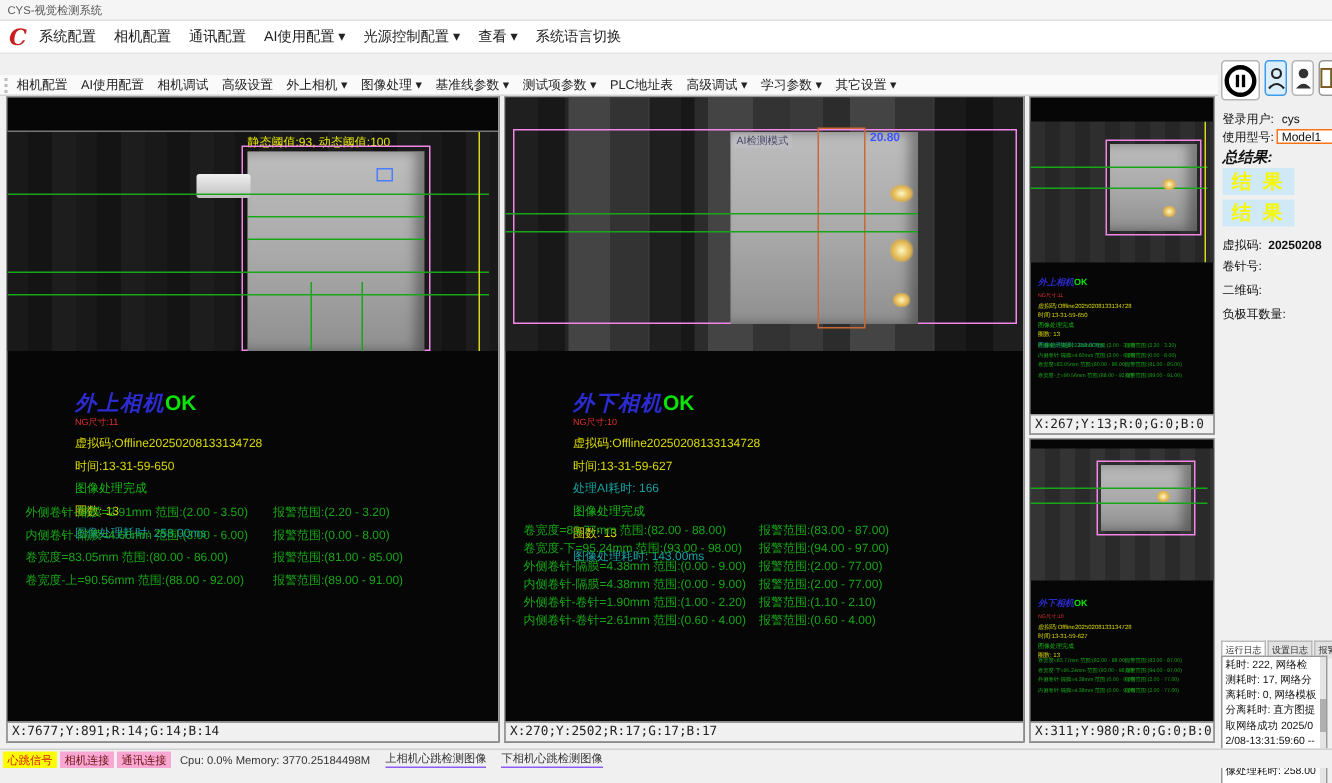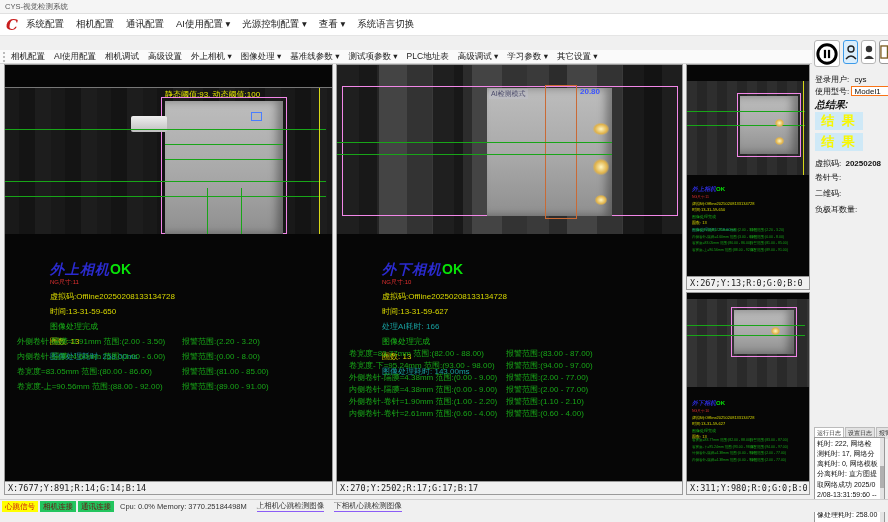--- a/index.html
+++ b/index.html
@@ -96,21 +96,21 @@
   .log-content { position:absolute; left:2px; top:401px; width:71px; height:88px; background:#fff; border:1px solid #999;
                  font-size:7px; line-height:1.45; color:#111; padding:1px 6px 1px 2px; overflow:hidden; word-break:break-all;}
   .log-scroll { position:absolute; right:0; top:0; bottom:0; width:4px; background:#e4e4e4;}
   .log-thumb { position:absolute; right:0; top:28px; width:4px; height:22px; background:#b0b0b0;}
 
   
   .statusbar { position:absolute; left:0; top:499px; width:888px; height:13px; background:#f0f0f0;
                border-top:1px solid #d0d0d0; display:flex; align-items:center; }
   .badge { font-size:7.5px; height:11px; line-height:11px; padding:0 3px; margin-left:2px; white-space:nowrap;}
   .badge.hb { background:#ffff00; color:#cc1111;}
-  .badge.cam, .badge.comm { background:#22c55e; color:#6d0f0f;}
+  .badge.cam, .badge.comm { background:#f9a8d4; color:#6d0f0f;}
   .sb-text { font-size:7.5px; color:#333; margin-left:6px; white-space:nowrap;}
   .sb-link { font-size:7.5px; color:#333; margin-left:10px; white-space:nowrap; border-bottom:1px solid #8b5cf6;}
 </style>
 </head>
 <body>
 
 <div id="app">
 
   <div class="titlebar">
     <span>CYS-视觉检测系统</span>

